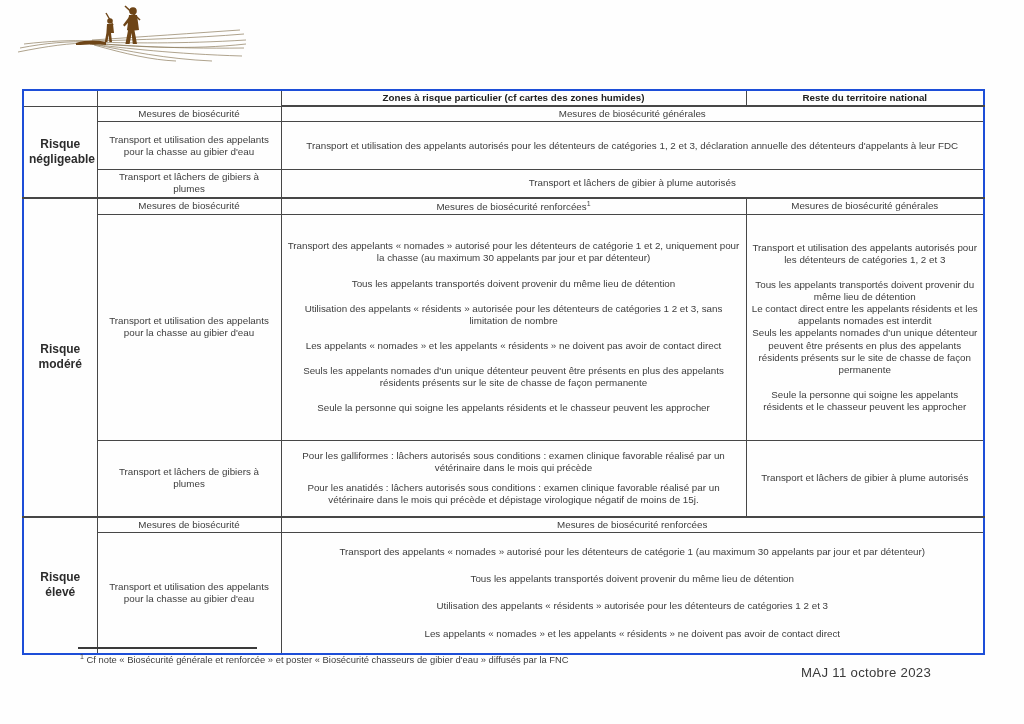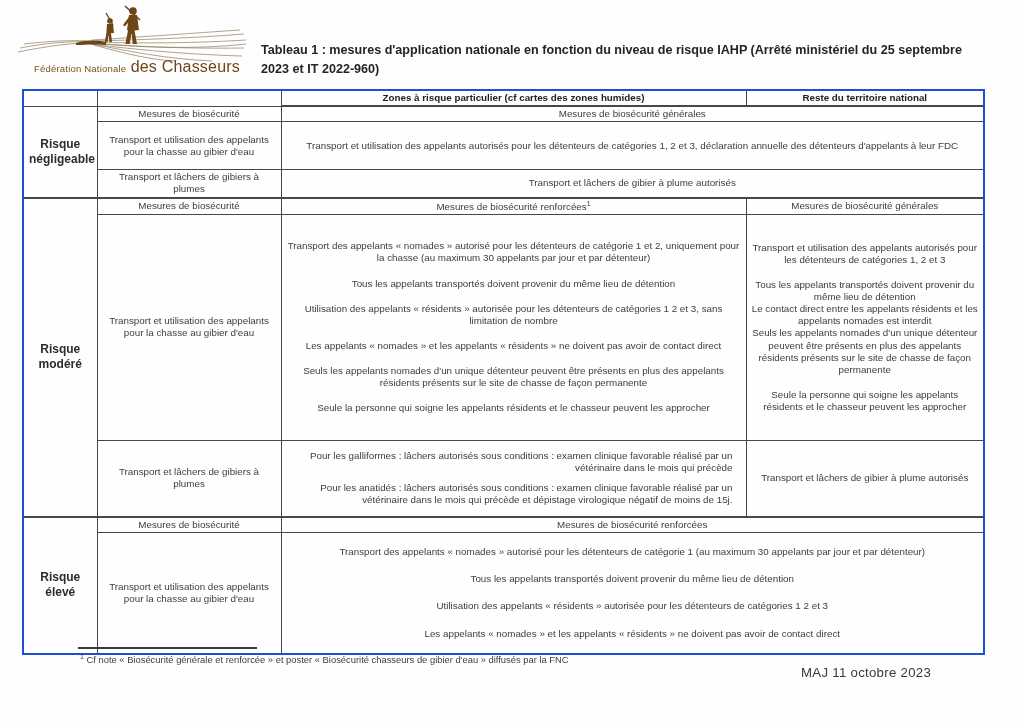--- a/index.html
+++ b/index.html
@@ -39,21 +39,21 @@
     vertical-align:middle;
     line-height:1.24;
   }
   .col-head { font-weight:bold; color:#222; border-bottom-width:2px !important; }
   .section-top td { border-top-width:2px; }
   .risk-label { font-weight:bold; font-size:12px; color:#2c2c2c; }
   .cell-paras { vertical-align:middle; }
   .cell-paras p { margin:0; }
   .mb { margin-bottom:13px !important; }
   .mb-lg { margin-bottom:15px !important; }
-  .tight p { margin:8px;text-align:right; }
+  .tight p { margin:8px; }
   sup { font-size:7px; }
 
   
   .footnote-rule { position:absolute; left:78px; top:647px; width:179px; border-top:2px solid #3a3a3a; }
   .footnote { position:absolute; left:80px; top:653px; font-size:9.4px; color:#3d3d3d; }
   .maj-date { position:absolute; left:801px; top:665px; font-size:13.2px; color:#3a3a3a; letter-spacing:0.3px; }
 </style>
 </head>
 <body>
 
@@ -80,27 +80,22 @@
         <circle cx="94" cy="17" r="2.8"></circle>
         <path d="M91,20 L97,20 L98,29 L95,29 L96,38 L93.4,38 L92.6,31 L91.4,38 L88.8,38 L90.4,29 Z"></path>
         <line x1="90" y1="9" x2="97" y2="21" stroke="#6e4517" stroke-width="1.4"></line>
 
         <circle cx="117" cy="7" r="3.8"></circle>
         <path d="M113,11 L121,11 L123,26 L118.5,26.5 L121,40 L116.8,40 L115.6,29 L113.6,40 L109.4,40 L112,26.5 L111,26 Z"></path>
         <line x1="109" y1="2" x2="124" y2="16" stroke="#6e4517" stroke-width="1.6"></line>
         <path d="M113,13 L107,21 L108.6,22.4 L115,15.5 Z"></path>
       </g>
     </svg>
-    <div class="logo-text">
-      <span class="small">Fédération Nationale</span>
-      <span class="big">des Chasseurs</span>
-    </div>
   </div>
 
-  <div class="doc-title">Tableau 1 : mesures d'application nationale en fonction du niveau de risque IAHP (Arrêté ministériel du 25 septembre 2023 et IT 2022-960)</div>
 
   <table class="doc-table">
     <colgroup>
       <col style="width:74px">
         <col style="width:184px">
         <col style="width:465px">
         <col style="width:238px">
     </colgroup>
     <tbody>
       <tr style="height:15px">

